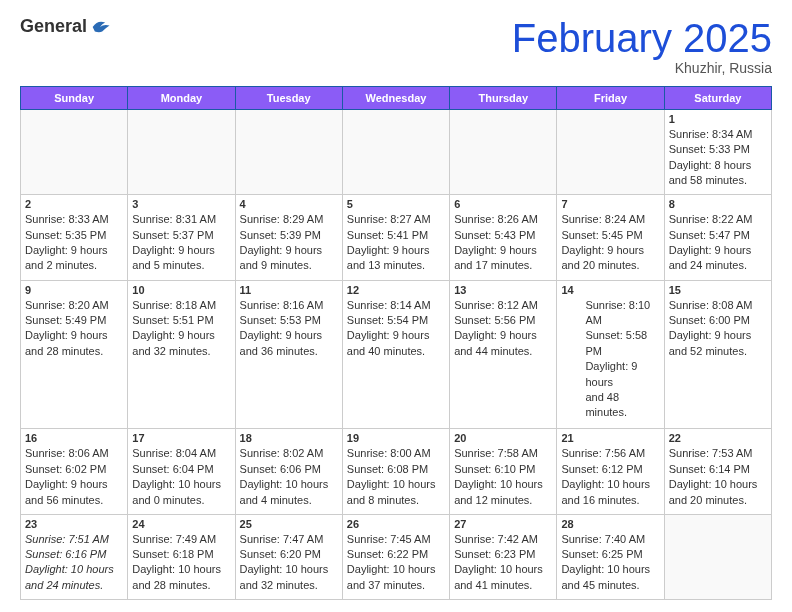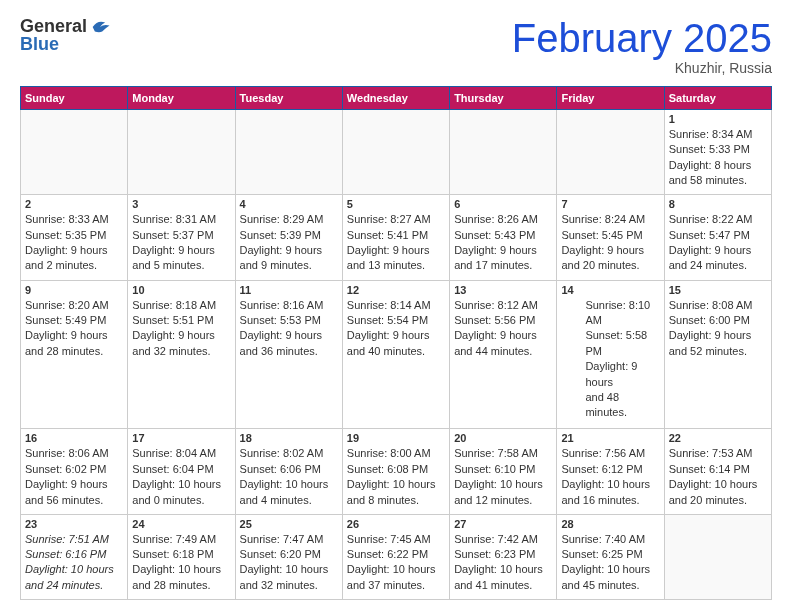--- a/index.html
+++ b/index.html
@@ -53,26 +53,26 @@
       color: #555;
     }
     .calendar {
       flex: 1;
       border: 1px solid #ccc;
       border-collapse: collapse;
       width: 100%;
       table-layout: fixed;
     }
     .calendar th {
-      background: #be185d;
+      background: #8b5cf6;
       color: #fff;
       font-size: 11px;
       font-weight: bold;
       padding: 5px 4px;
-      text-align: left;
+      text-align: center;
       border: 1px solid #1a5aa5;
     }
     .calendar td {
       border: 1px solid #ccc;
       vertical-align: top;
       padding: 3px 4px;
       font-size: 9px;
       color: #333;
       background: #fff;
       height: 82px;
@@ -103,21 +103,20 @@
 <div class="page">
   <div class="header">
     <div class="logo">
       <div>
         <div style="display:flex;align-items:center;">
           <span class="logo-text logo-general">General</span>
           <svg class="logo-icon" viewBox="0 0 30 24" xmlns="http://www.w3.org/2000/svg">
             <path d="M5 12 Q12 2 22 6 Q18 8 15 12 Q20 8 28 10 Q22 14 18 18 Q14 20 8 18 Z" fill="#2a6bb5"></path>
           </svg>
         </div>
-        <span class="logo-text logo-blue" style="display:block;margin-top:-4px;">Blue</span>
       </div>
     </div>
     <div class="title-block">
       <div class="month-title">February 2025</div>
       <div class="location">Khuzhir, Russia</div>
     </div>
   </div>
 
   <table class="calendar">
     <thead>

